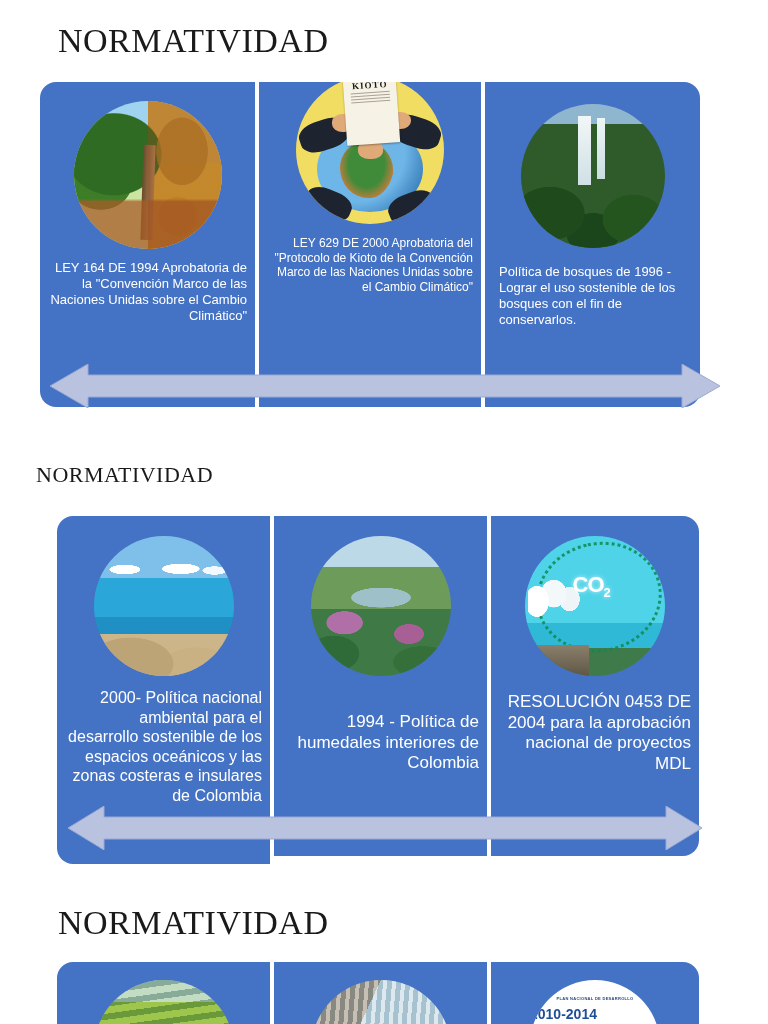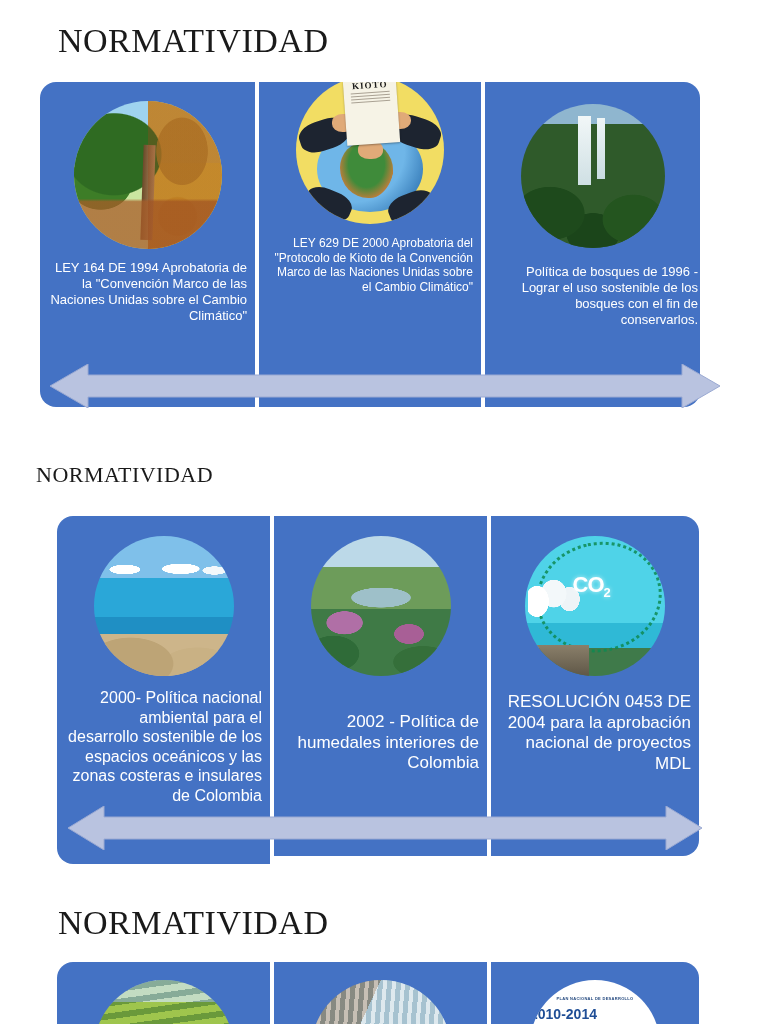--- a/index.html
+++ b/index.html
@@ -45,21 +45,21 @@
   }
 
   .card-text{
     color:#ffffff;
     text-align:right;
     line-height:1.22;
     padding:0 8px;
     box-sizing:border-box;
     font-weight:400;
   }
-  .card-text.left{text-align:right;padding-left:14px;padding-right:2px;}
+  .card-text.left{text-align:left;padding-left:14px;padding-right:2px;}
 
   
   .arrow{position:absolute;}
   .arrow svg{display:block;}
 
   
   
   .img-tree{
     background:
       radial-gradient(circle at 70% 78%, rgba(120,60,20,.55) 0 12%, transparent 13%),
@@ -315,21 +315,21 @@
 
   <div class="strip" style="left:57px;top:76px;">
 
     <div class="card rt-left rb-left" style="width:213px;height:348px;margin-right:4px;">
       <div class="thumb img-coast" style="width:140px;height:140px;margin-top:20px;"></div>
       <div class="card-text" style="font-size:16px;margin-top:12px;">2000- Política nacional ambiental para el desarrollo sostenible de los espacios oceánicos y las zonas costeras e insulares de Colombia</div>
     </div>
 
     <div class="card" style="width:213px;height:340px;margin-right:4px;">
       <div class="thumb img-wetland" style="width:140px;height:140px;margin-top:20px;"></div>
-      <div class="card-text" style="font-size:17px;margin-top:36px;">2002 - Política de humedales interiores de Colombia</div>
+      <div class="card-text" style="font-size:17px;margin-top:36px;">1994 - Política de humedales interiores de Colombia</div>
     </div>
 
     <div class="card rt-right rb-right" style="width:208px;height:340px;">
       <div class="thumb img-co2" style="width:140px;height:140px;margin-top:20px;">
         <div class="chain"></div>
         <div class="smoke"></div>
         <div class="plant"></div>
         <div class="co2-label">CO<sub>2</sub></div>
       </div>
       <div class="card-text" style="font-size:17px;margin-top:16px;">RESOLUCIÓN 0453 DE 2004 para la aprobación nacional de proyectos MDL</div>

